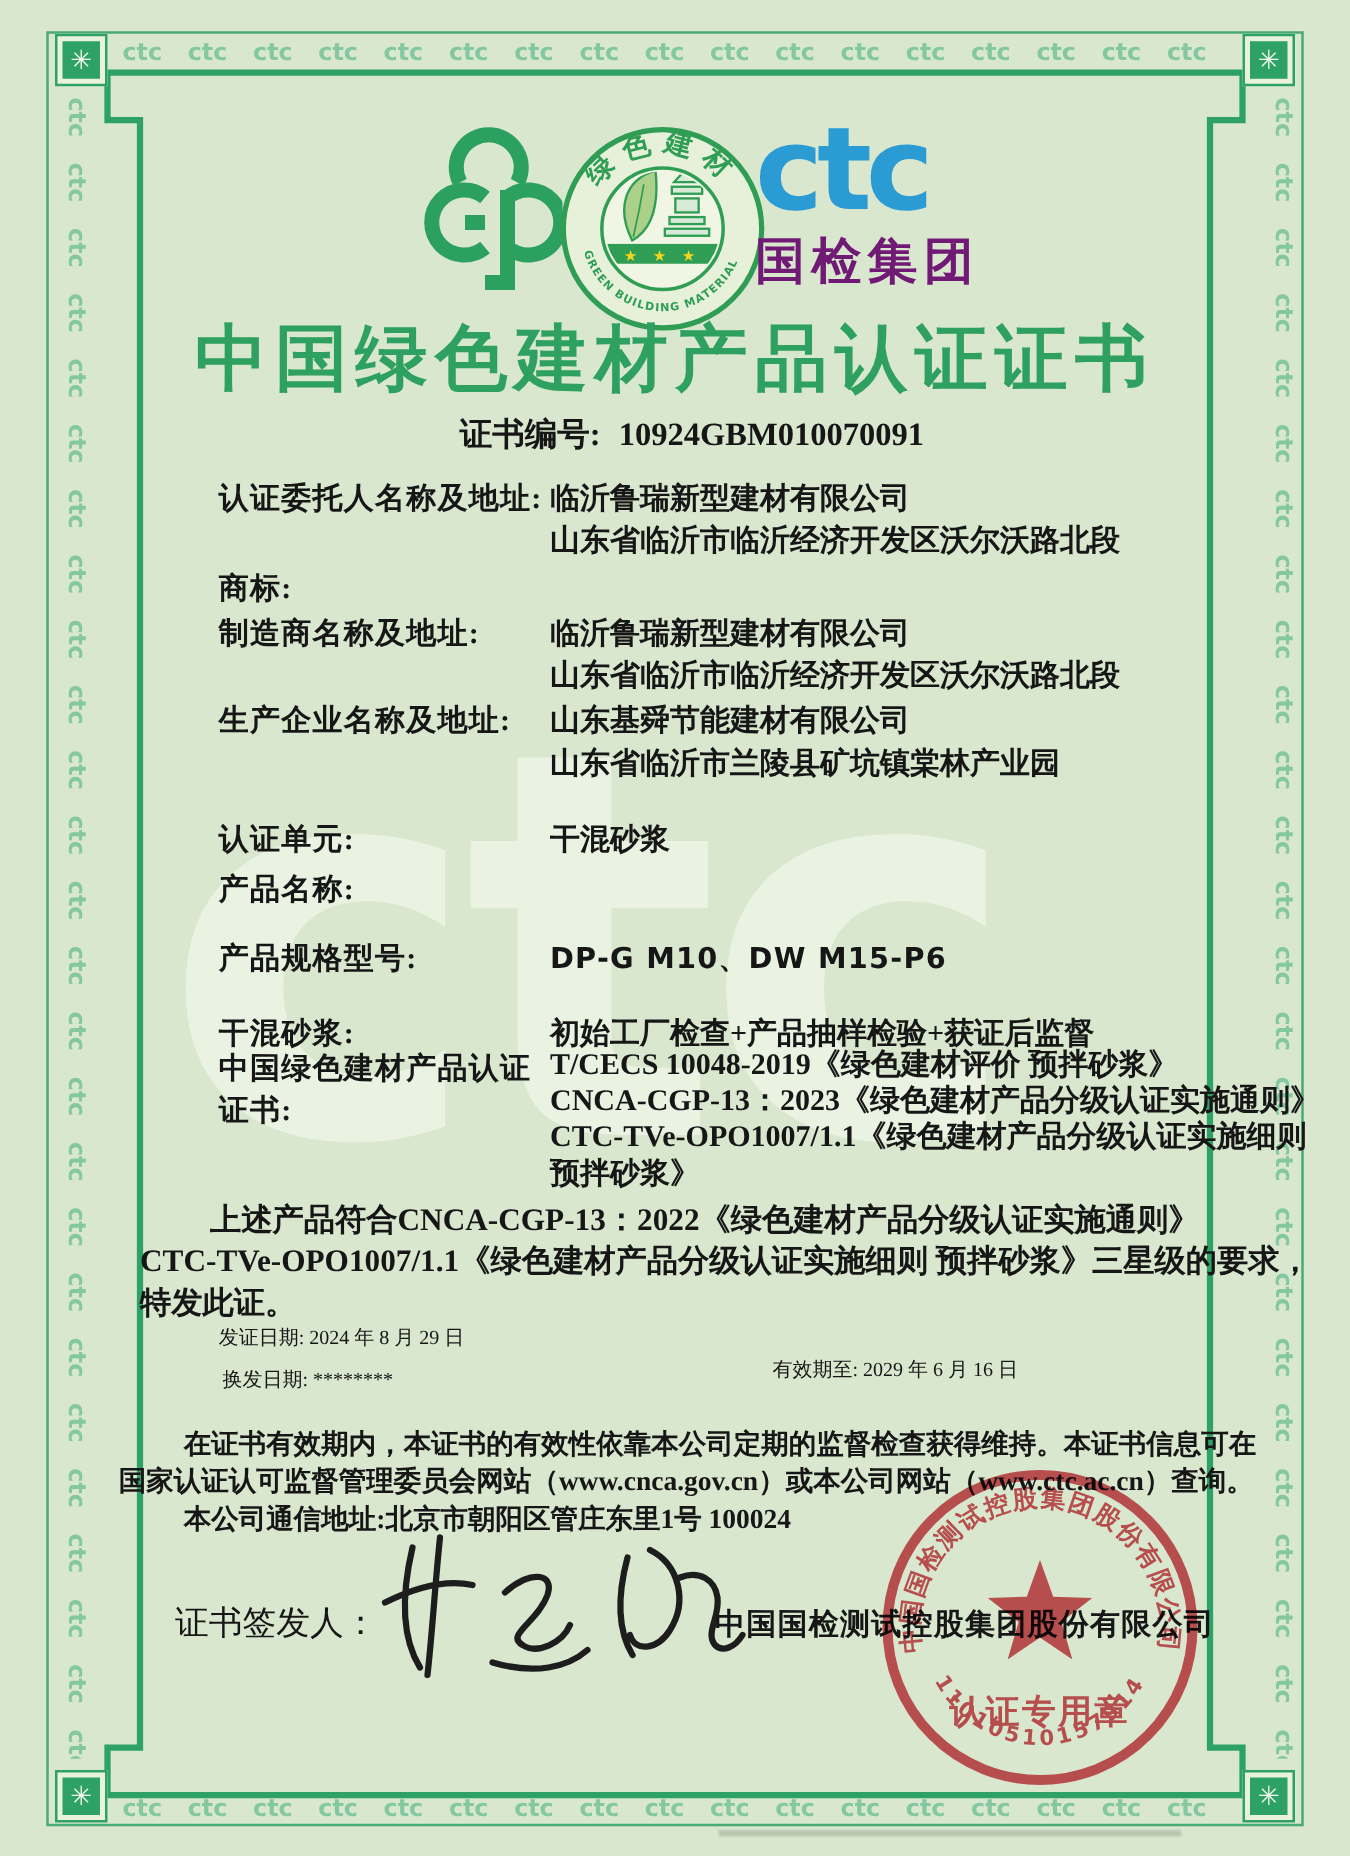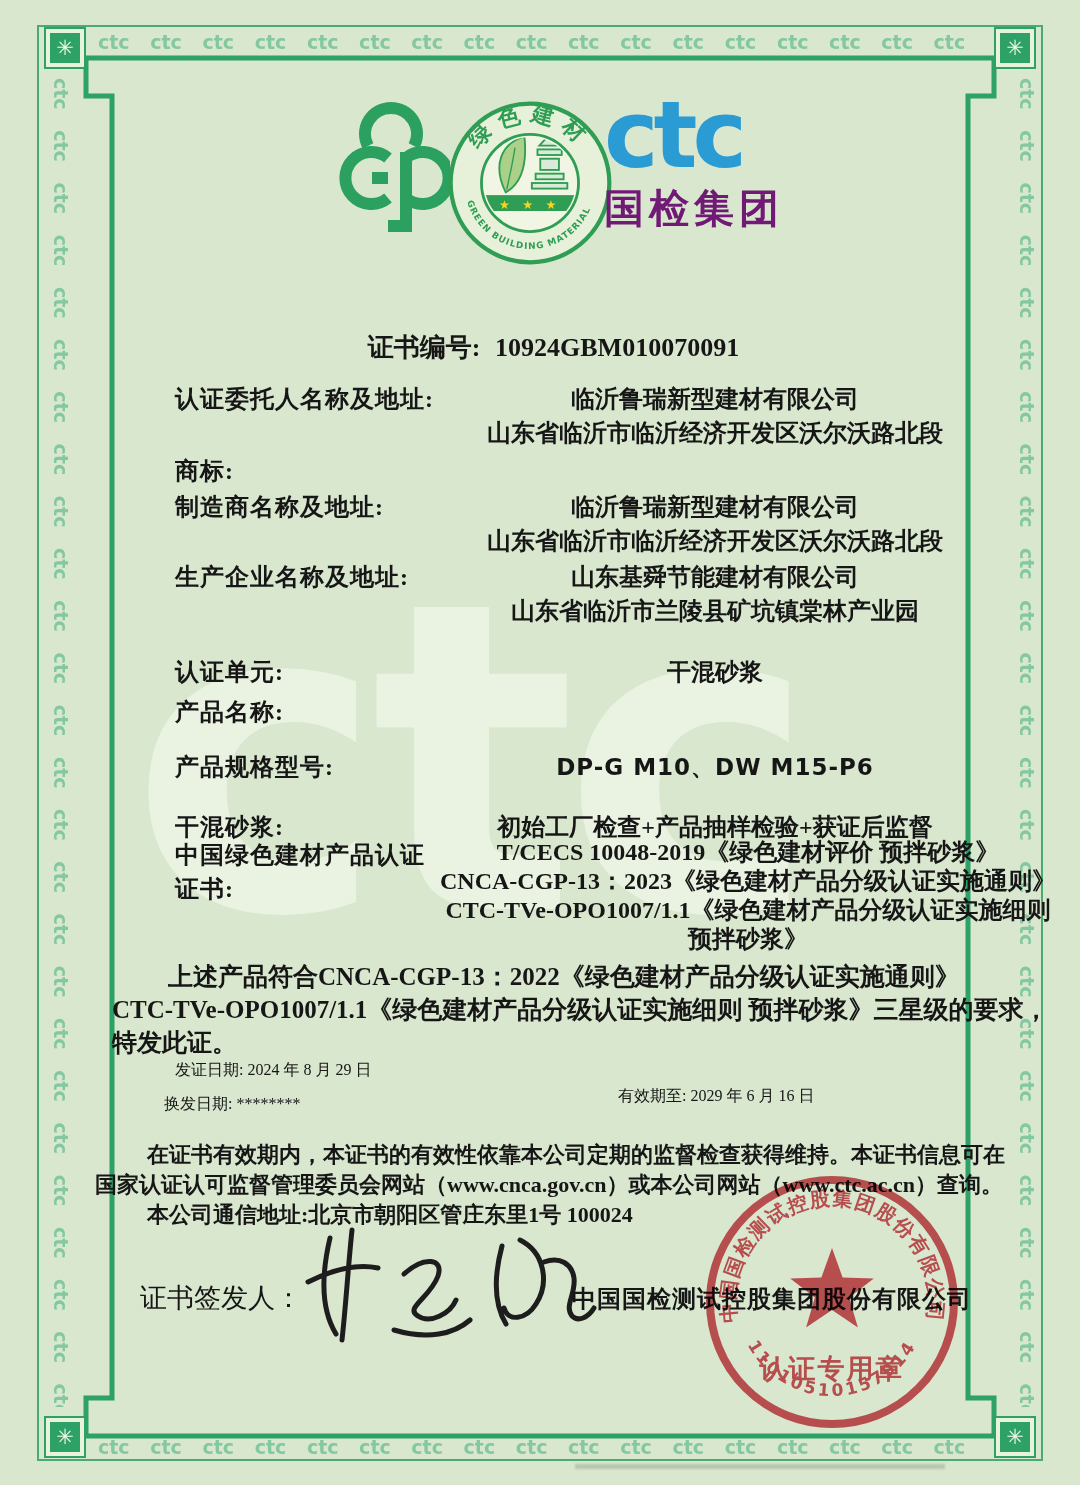--- a/index.html
+++ b/index.html
@@ -34,32 +34,32 @@
            letter-spacing:5px;margin-top:2px;}
   
   .title{position:absolute;left:0;right:0;top:248px;text-align:center;font-size:58px;
          font-weight:bold;color:#2ea05f;letter-spacing:6px;}
   .certno{position:absolute;left:0;right:0;top:330px;text-align:center;font-size:26px;font-weight:bold;padding-left:27px;}
   .certno .num{margin-left:8px;}
   
   .fields{position:absolute;left:175px;top:382px;width:815px;font-size:24px;font-weight:bold;}
   .row{display:flex;}
   .flabel{width:265px;flex:none;line-height:34px;letter-spacing:1px;}
-  .fvalue{flex:1;text-align:center;}
+  .fvalue{flex:1;}
   .fvalue div{line-height:34px;white-space:nowrap;}
   .r1{margin-top:4px}.r2{margin-top:2px}.r3{margin-top:2px}.r4{margin-top:27px}
   .r5{margin-top:6px}.r6{margin-top:21px}.r7{margin-top:26px}.r8{margin-top:-6px}
   .r6 .fvalue div{font-family:"DejaVu Sans",sans-serif;font-size:23px;letter-spacing:1px;}
   .r8 .fvalue div{line-height:29px;}
   
   .statement{position:absolute;left:112px;top:960px;width:880px;font-size:25px;font-weight:bold;}
   .statement div{line-height:33px;white-space:nowrap;}
   .statement div:first-child{padding-left:56px;}
   .d1{position:absolute;left:175px;top:1060px;}
-  .d2{position:absolute;left:164px;top:1094px;}
+  .d2{position:absolute;left:178px;top:1094px;}
   .d3{position:absolute;left:618px;top:1068px;margin-top:18px;}
   .footer{position:absolute;left:95px;top:1140px;width:900px;font-size:22px;font-weight:bold;}
   .footer div{line-height:30px;white-space:nowrap;}
   .footer div:first-child,.footer div:last-child{padding-left:52px;}
   
   .sign-label{position:absolute;left:140px;top:1280px;font-size:27px;font-weight:normal;}
   .sign-svg{position:absolute;left:292px;top:1212px;}
   .sign-company{position:absolute;left:572px;top:1283px;font-size:24px;font-weight:bold;letter-spacing:1px;}
   .seal{position:absolute;left:700px;top:1170px;mix-blend-mode:multiply;opacity:.9;}
   .scan-smudge{position:absolute;left:575px;top:1464px;width:370px;height:5px;
@@ -132,20 +132,21 @@
       </g>
     </g>
     <text x="90" y="118" text-anchor="middle" font-size="13" fill="#f6d41f" letter-spacing="5">★ ★ ★</text>
   </svg>
 
   <div class="logo-ctc">
     <div class="ctc-word">ctc</div>
     <div class="ctc-sub">国检集团</div>
   </div>
 
+  <div class="title">中国绿色建材产品认证证书</div>
   <div class="certno">
     <span>证书编号:</span>
     <span class="num">10924GBM010070091</span>
   </div>
 
   <div class="fields">
     <div class="row r0">
       <div class="flabel">认证委托人名称及地址:</div>
       <div class="fvalue">
         <div>临沂鲁瑞新型建材有限公司</div>

